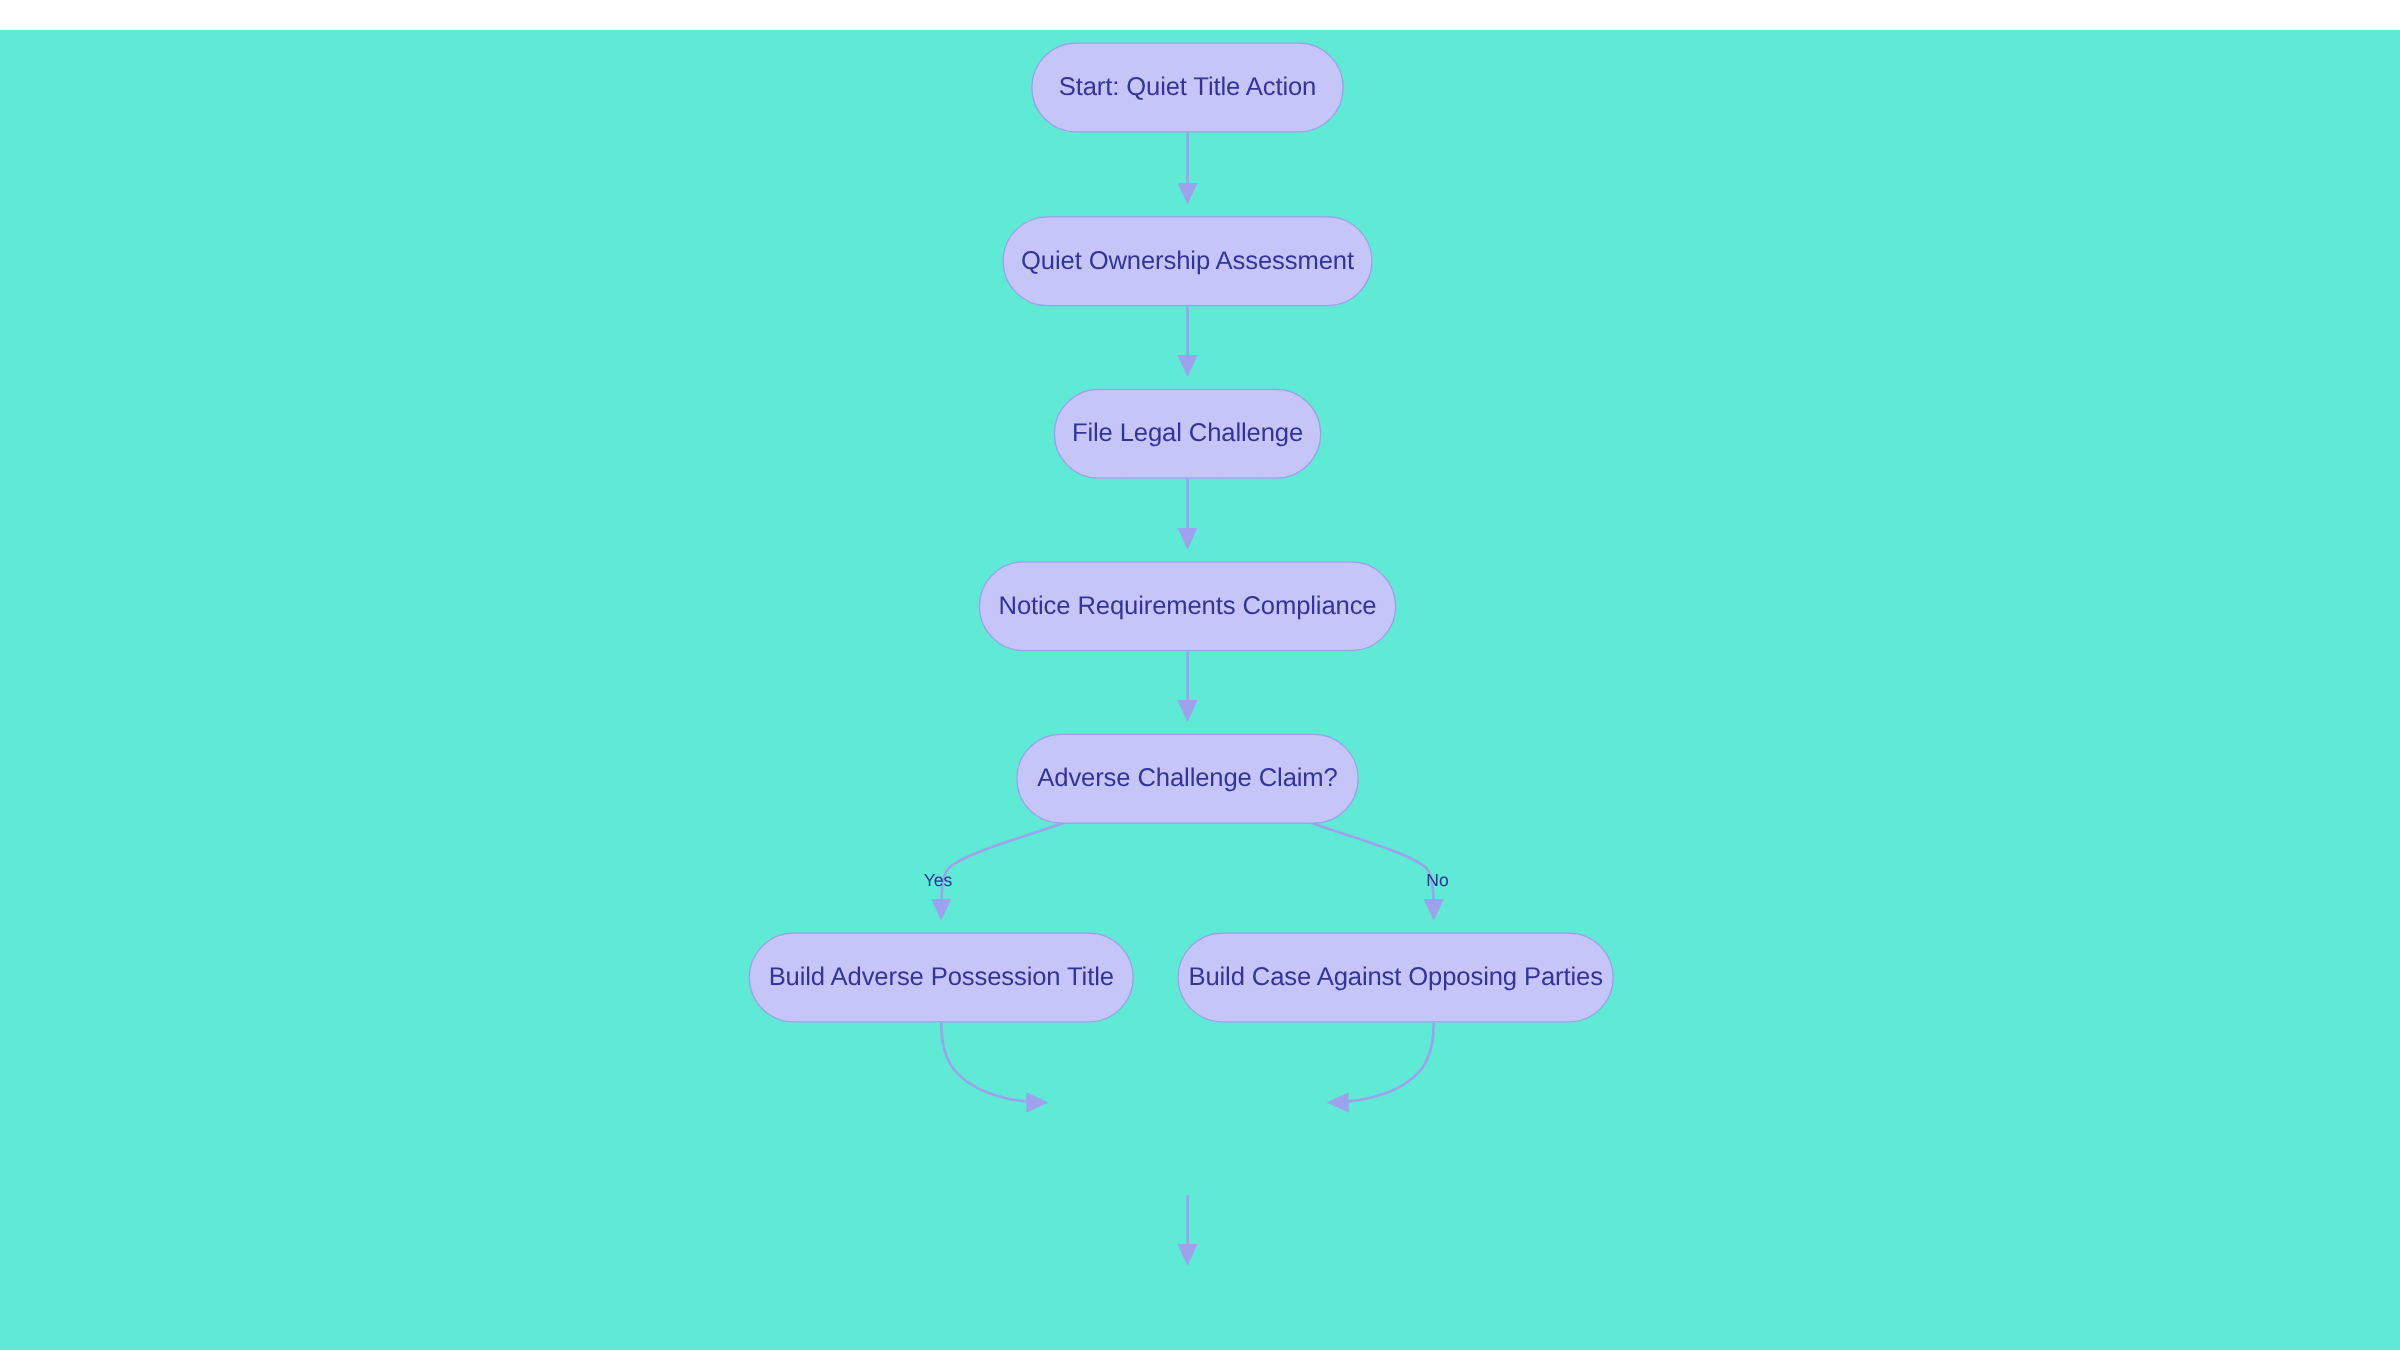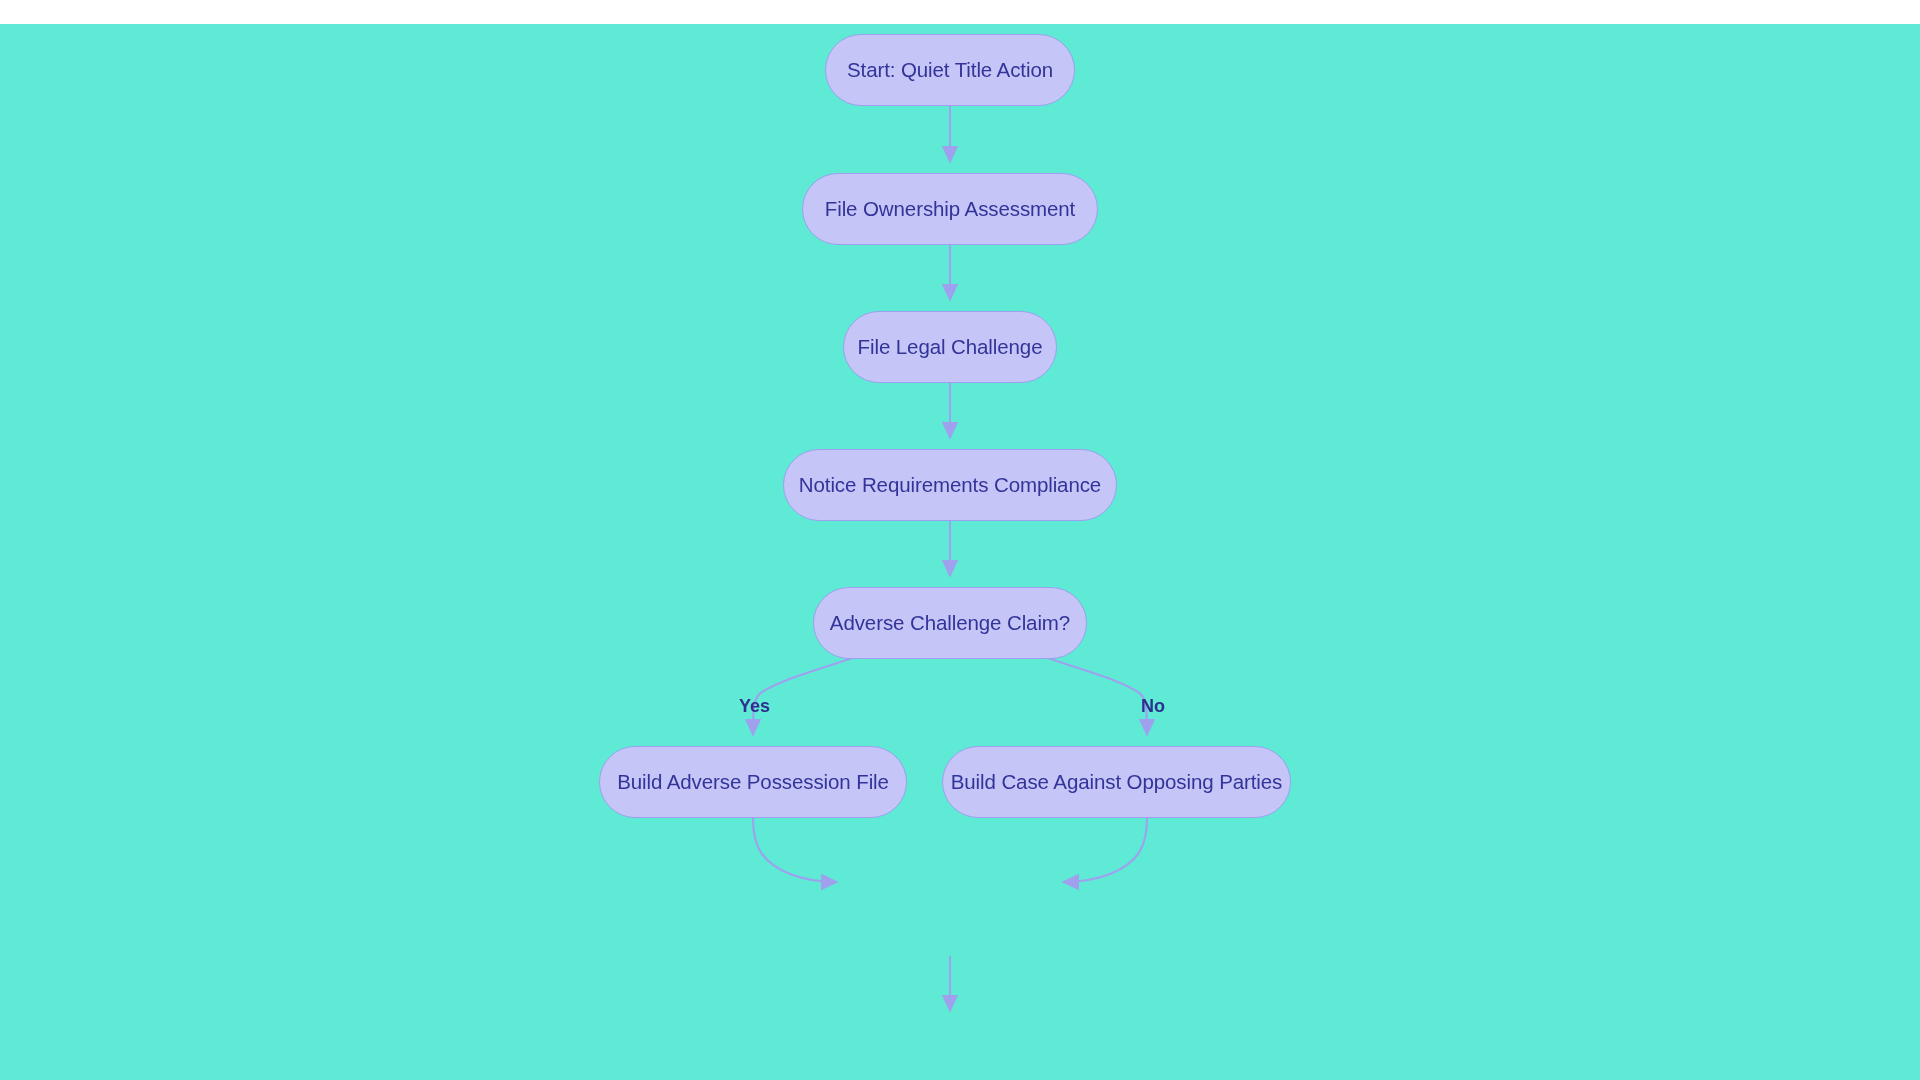--- a/index.html
+++ b/index.html
@@ -43,25 +43,24 @@
     white-space: nowrap;
     z-index: 2;
   }
   .node-label {
     display: block;
     line-height: 1;
   }
   .edge-label {
     position: absolute;
     color: #2f2f8f;
-    font-size: 18px;
+    font-size: 14px;
     line-height: 1;
     white-space: nowrap;
     z-index: 3;
-    font-weight: bold;
   }
 </style>
 </head>
 <body>
 
 <div id="flowchart-canvas">
 
   <svg id="edge-layer" viewBox="0 0 1920 1080">
     <defs>
       <marker id="arrowhead" markerWidth="9" markerHeight="9" refX="7.6" refY="4.5" orient="auto" markerUnits="strokeWidth">
@@ -86,37 +85,37 @@
     <path d="M1147,794 C1147,820 1140,838 1110,850 C1092,857 1076,858 1063,858" fill="none" stroke="#9fa1ee" stroke-width="2.1" marker-end="url(#arrowhead)"></path>
 
     <path d="M950,932 L950,987" fill="none" stroke="#9fa1ee" stroke-width="2.1" marker-end="url(#arrowhead)"></path>
   </svg>
 
   <div class="node" style="left:825px; top:10px; width:250px; height:72px;">
     <span class="node-label">Start: Quiet Title Action</span>
   </div>
 
   <div class="node" style="left:802px; top:149px; width:296px; height:72px;">
-    <span class="node-label">File Ownership Assessment</span>
+    <span class="node-label">Quiet Ownership Assessment</span>
   </div>
 
   <div class="node" style="left:843px; top:287px; width:214px; height:72px;">
     <span class="node-label">File Legal Challenge</span>
   </div>
 
   <div class="node" style="left:783px; top:425px; width:334px; height:72px;">
     <span class="node-label">Notice Requirements Compliance</span>
   </div>
 
   <div class="node" style="left:813px; top:563px; width:274px; height:72px;">
     <span class="node-label">Adverse Challenge Claim?</span>
   </div>
 
   <div class="node" style="left:599px; top:722px; width:308px; height:72px;">
-    <span class="node-label">Build Adverse Possession File</span>
+    <span class="node-label">Build Adverse Possession Title</span>
   </div>
 
   <div class="node" style="left:942px; top:722px; width:349px; height:72px;">
     <span class="node-label">Build Case Against Opposing Parties</span>
   </div>
 
 
 
   <span class="edge-label" style="left:739px; top:673px;">Yes</span>
 

